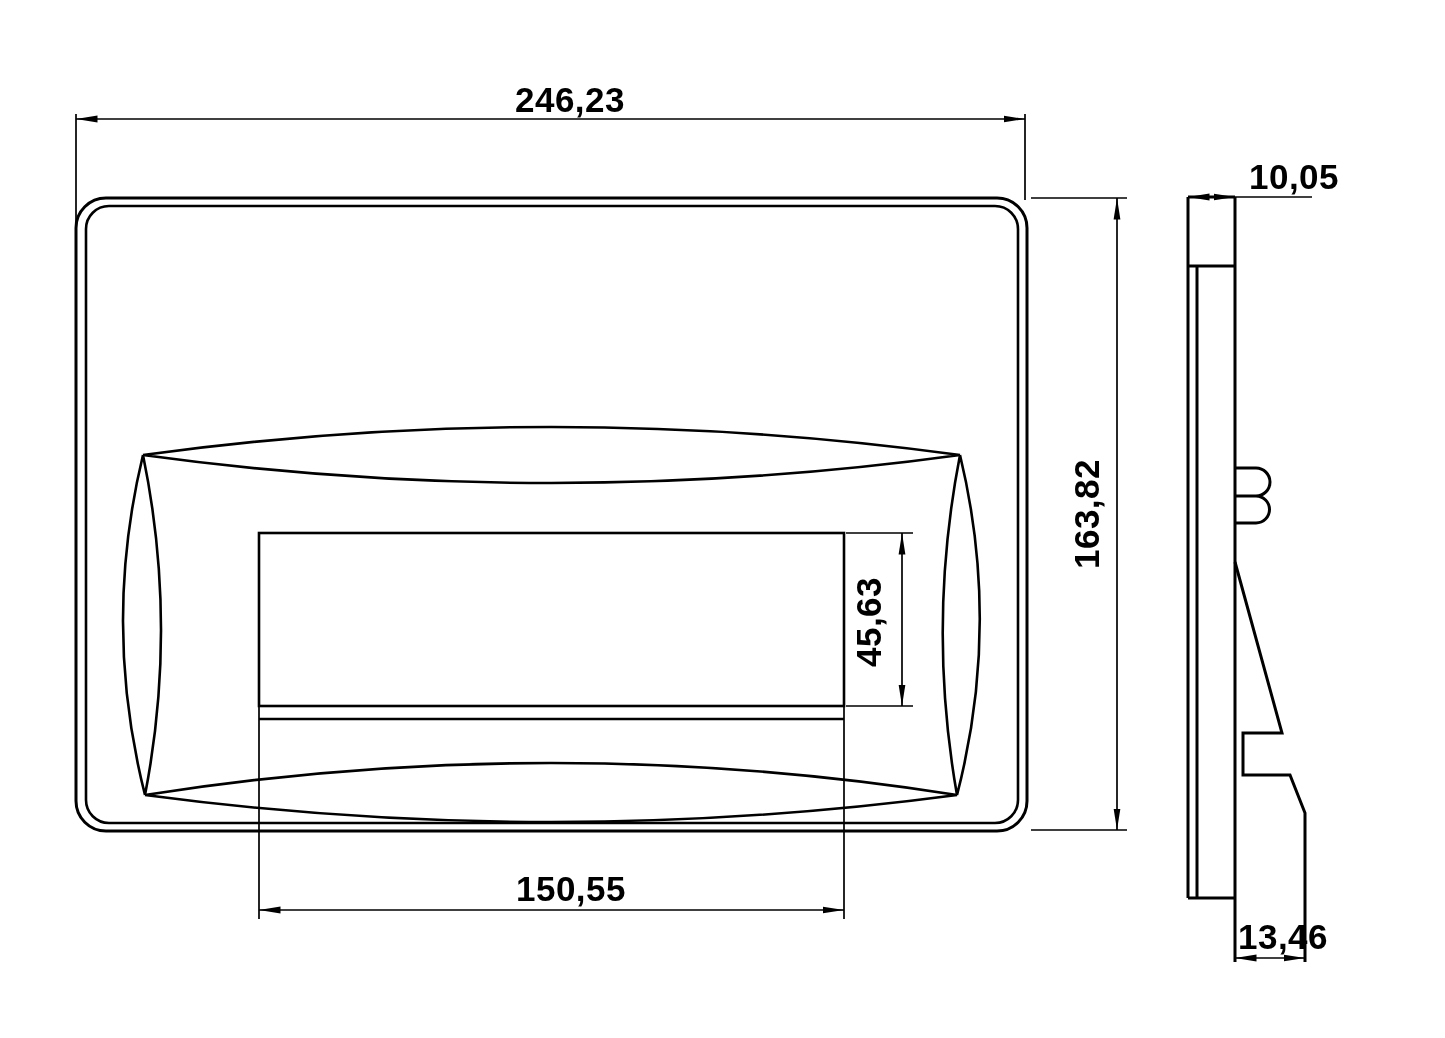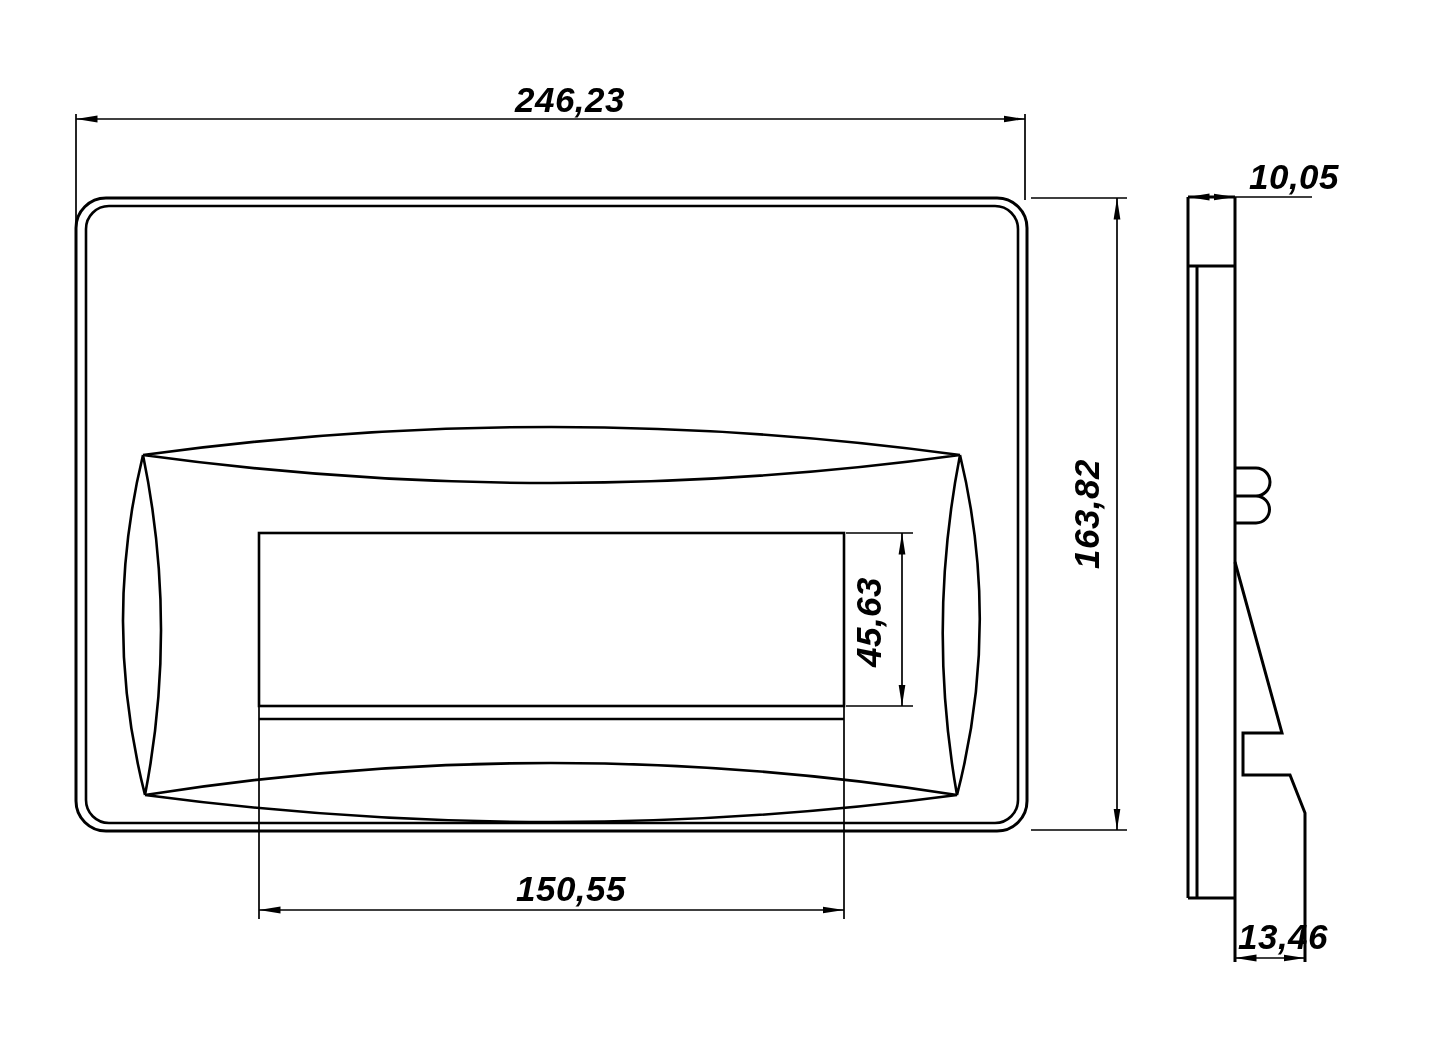--- a/index.html
+++ b/index.html
@@ -8,21 +8,20 @@
     background: #ffffff;
     width: 1445px;
     height: 1038px;
     overflow: hidden;
   }
   .drawing-stage {
     position: relative;
     width: 1445px;
     height: 1038px;
     background: #ffffff;
-    font-style: italic;
   }
   svg { display: block; }
   
   .obj {
     fill: none;
     stroke: #000000;
     stroke-width: 3;
     stroke-linecap: butt;
     stroke-linejoin: miter;
   }

